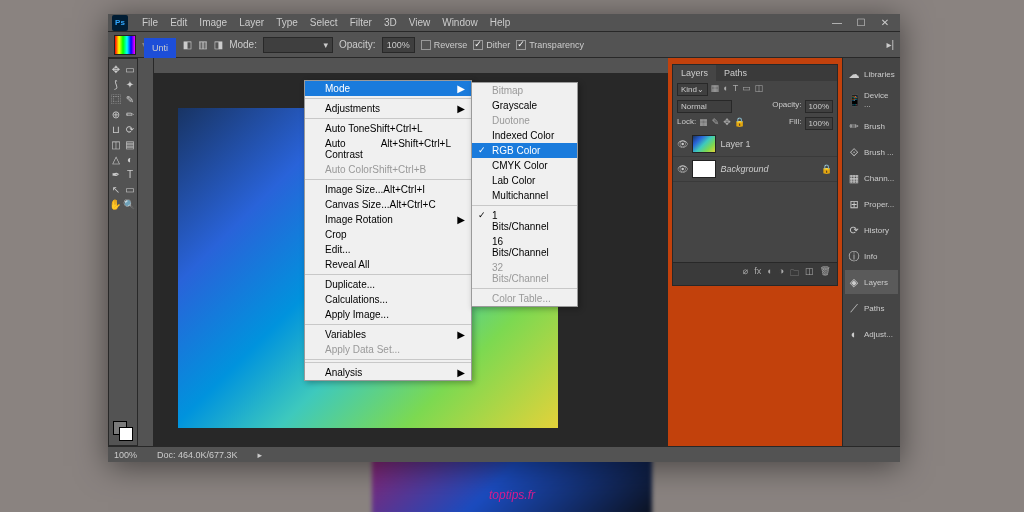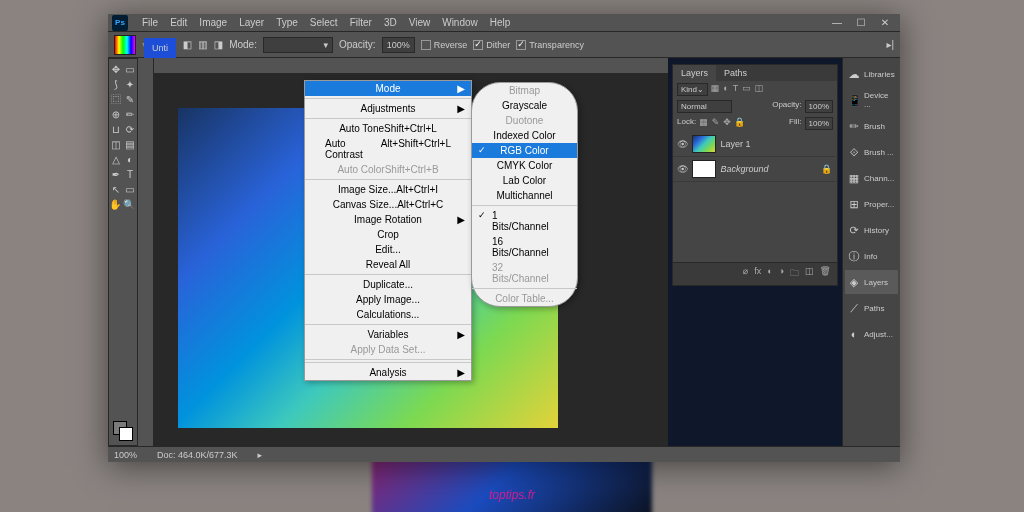--- a/index.html
+++ b/index.html
@@ -34,21 +34,21 @@
 .fg { position:absolute; top:0; left:0; width:14px; height:14px; background:#7a7a7a; border:1px solid #000; }
 .bgc { position:absolute; bottom:0; right:0; width:14px; height:14px; background:#fff; border:1px solid #000; }
 
 .canvas-area { flex:1; position:relative; background:#282828; }
 .doc-tab { position:absolute; top:-20px; left:6px; height:20px; padding:0 8px; background:#1d4ed8; display:flex; align-items:center; font-size:9px; }
 .canvas-wrap { position:absolute; left:0; top:0; right:0; bottom:0; display:flex; }
 .ruler-v { width:16px; background:#535353; border-right:1px solid #282828; font-size:7px; color:#888; }
 .ruler-h { height:16px; background:#535353; border-bottom:1px solid #282828; position:absolute; left:16px; right:0; top:0; }
 .canvas { position:absolute; left:40px; top:50px; width:380px; height:320px; background:linear-gradient(135deg,#183464 0%,#2963d9 25%,#0093dd 45%,#3ec9bd 60%,#7cd951 78%,#e3d23a 100%); }
 
-.right { width:232px; display:flex; background:#0f172a; }
+.right { width:232px; display:flex; background:#c2410c; }
 .panels { flex:1; display:flex; flex-direction:column; }
 .layers-panel { margin:6px 4px; background:#454545; border:1px solid #282828; }
 .panel-tabs { display:flex; background:#3a3a3a; font-size:9px; }
 .panel-tabs span { padding:3px 8px; }
 .panel-tabs span.active { background:#454545; }
 .panel-row { display:flex; padding:2px 4px; gap:3px; font-size:8px; }
 .mini-sel { background:#3f3f3f; border:1px solid #282828; padding:0 3px; height:13px; display:flex; align-items:center; }
 .icon-strip { display:flex; gap:4px; font-size:9px; color:#aaa; }
 .layer-row { display:flex; align-items:center; padding:3px 4px; gap:4px; border-bottom:1px solid #3a3a3a; font-size:9px; }
 .layer-thumb { width:24px; height:18px; border:1px solid #222; }
@@ -59,28 +59,28 @@
 
 .iconbar { width:58px; background:#454545; border-left:1px solid #282828; display:flex; flex-direction:column; padding:4px 2px; gap:2px; }
 .iconbar .ib { height:24px; display:flex; align-items:center; gap:4px; padding:0 3px; font-size:8px; color:#ccc; }
 .iconbar .ib.active { background:#5a5a5a; }
 .iconbar .ib .ic { font-size:11px; width:12px; text-align:center; }
 
 .statusbar { height:16px; background:#535353; border-top:1px solid #282828; display:flex; align-items:center; padding:0 6px; font-size:9px; gap:20px; }
 
 
 .dropdown { position:absolute; background:#f0f0f0; border:1px solid #9a9a9a; box-shadow:2px 2px 6px rgba(0,0,0,.3); font-size:10px; color:#000; z-index:50; }
-.dropdown .dd-item { padding:2px 20px 2px 20px; display:flex; justify-content:center; position:relative; }
+.dropdown .dd-item { padding:2px 20px 2px 20px; display:flex; justify-content:flex-start; position:relative; }
 .dropdown .dd-item.hi { background:#1a7bdc; color:#fff; }
 .dropdown .dd-item.dis { color:#999; }
 .dropdown .dd-sep { height:1px; background:#c8c8c8; margin:2px 0; }
 .dropdown .dd-item .arrow { position:absolute; right:6px; }
 .dropdown .dd-item .chk { position:absolute; left:6px; }
 .dd1 { left:196px; top:66px; width:168px; }
-.dd2 { left:363px; top:68px; width:107px;border-radius:29px; }
+.dd2 { left:363px; top:68px; width:107px; }
 </style>
 </head>
 <body>
 
 <div class="bg-img"></div>
 <div class="watermark">toptips.fr</div>
 
 <div class="app-window">
 
   <div class="titlebar">
@@ -343,24 +343,24 @@
         <span>Edit...</span>
       </div>
     <div class="dd-item">
         <span>Reveal All</span>
       </div>
     <div class="dd-sep"></div>
     <div class="dd-item">
         <span>Duplicate...</span>
       </div>
     <div class="dd-item">
+        <span>Calculations...</span>
+      </div>
+    <div class="dd-item">
         <span>Apply Image...</span>
-      </div>
-    <div class="dd-item">
-        <span>Calculations...</span>
       </div>
     <div class="dd-sep"></div>
     <div class="dd-item">
         <span>Variables</span>
         <span class="arrow">▶</span>
       </div>
     <div class="dd-item dis">
         <span>Apply Data Set...</span>
       </div>
     <div class="dd-sep"></div>

